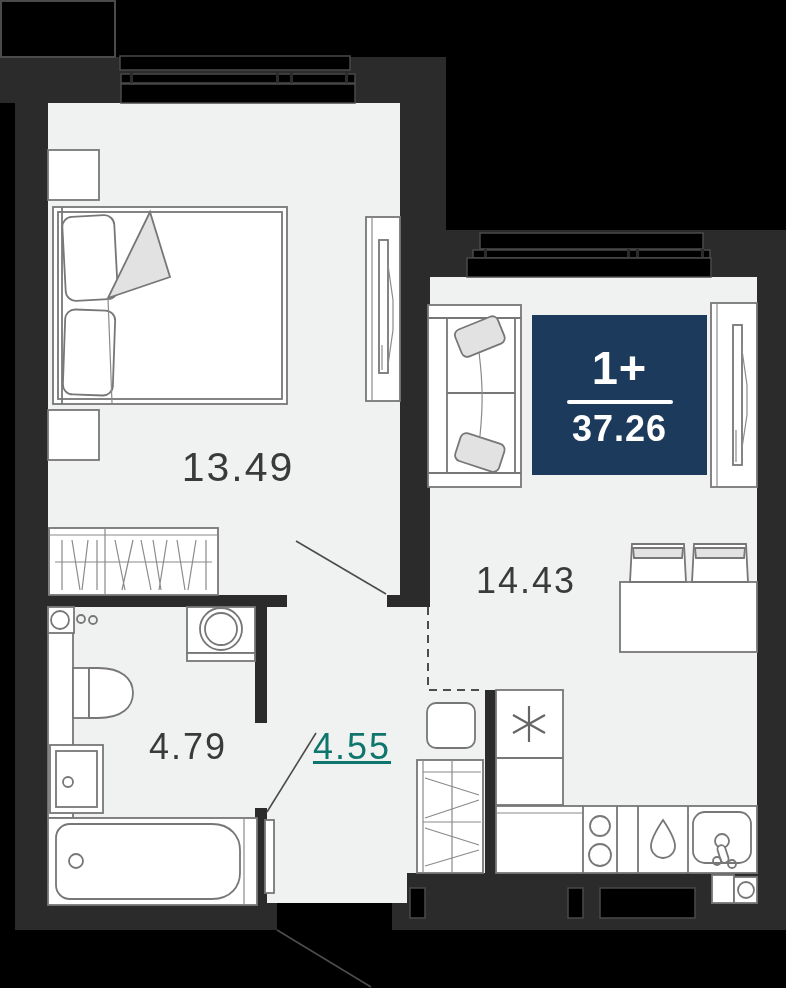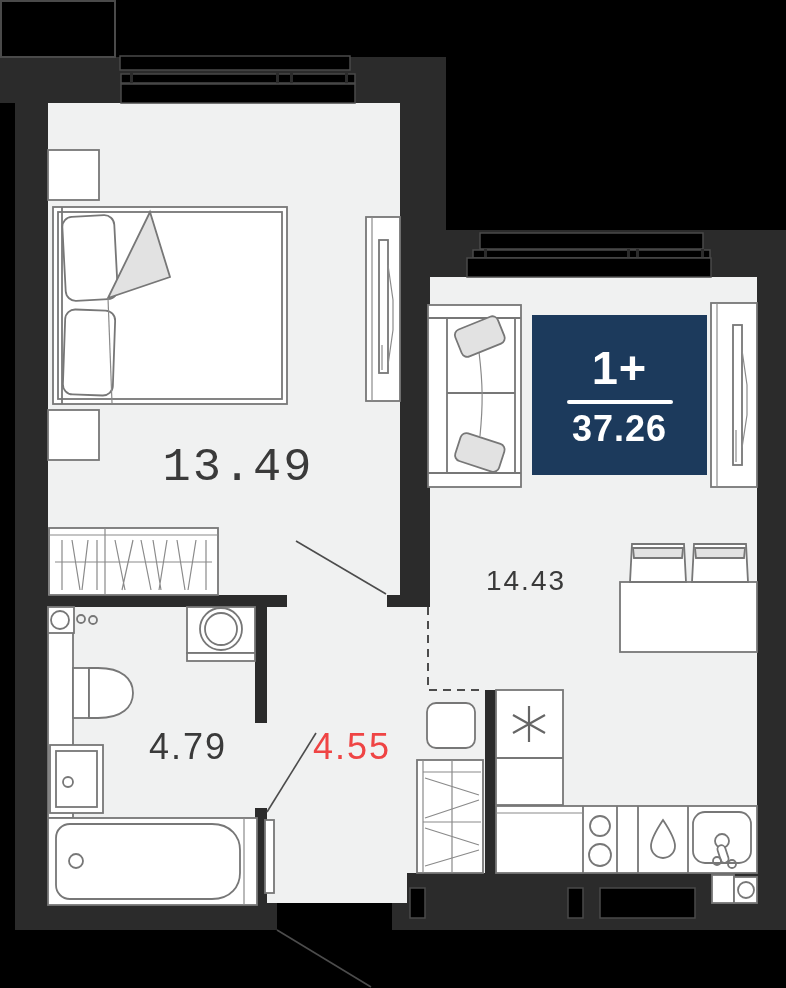--- a/index.html
+++ b/index.html
@@ -13,22 +13,22 @@
   .plan svg{position:absolute;left:0;top:0;}
   .area-label{
     position:absolute;
     transform:translate(-50%,-50%);
     color:#3a3a3a;
     font-weight:400;
     letter-spacing:2px;
     white-space:nowrap;
     user-select:none;
   }
-  .lbl-bedroom{font-size:47px;font-family:Liberation Mono, monospace;}
-  .lbl-living{font-size:28px;}
+  .lbl-bedroom{font-size:41px;}
+  .lbl-living{font-size:36px;}
   .lbl-bath{font-size:36px;text-align:right;}
   .lbl-hall{font-size:36px;}
   .badge{
     position:absolute;
     left:532px;top:315px;width:175px;height:160px;
     background:#1c3a5c;
     display:flex;flex-direction:column;align-items:center;justify-content:center;
     color:#fff;
   }
   .badge .type{font-size:47px;font-weight:700;line-height:1;letter-spacing:1px;}
@@ -263,21 +263,21 @@
   </g>
 
 </svg>
 
   <div class="area-label lbl-bedroom" style="left: 238px; top: 467px; color: rgb(58, 58, 58);">13.49</div>
 
   <div class="area-label lbl-living" style="left: 526px; top: 581px; color: rgb(58, 58, 58);">14.43</div>
 
   <div class="area-label lbl-bath" style="left: 188px; top: 747px; color: rgb(58, 58, 58);">4.79</div>
 
-  <div class="area-label lbl-hall" style="left: 352px; top: 747px; color: #ef4444;">4.55</div>
+  <div class="area-label lbl-hall" style="left: 352px; top: 747px; color: #0f766e; text-decoration: underline;">4.55</div>
 
   <div class="badge" style="background: rgb(28, 58, 92);">
     <div class="type">1+</div>
     <div class="rule"></div>
     <div class="total">37.26</div>
   </div>
 
 </div>
 
 </body></html>

